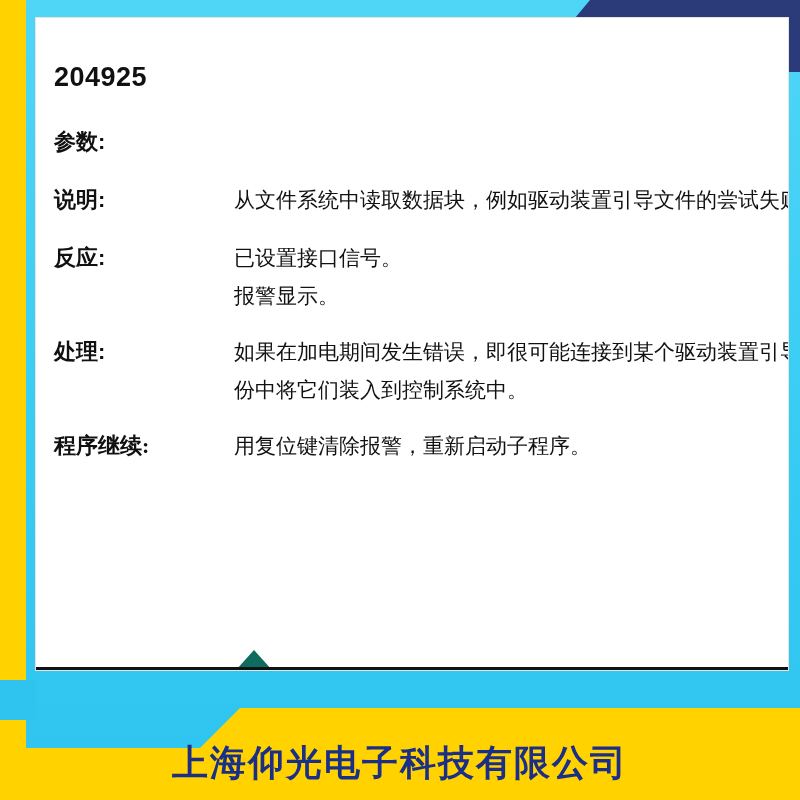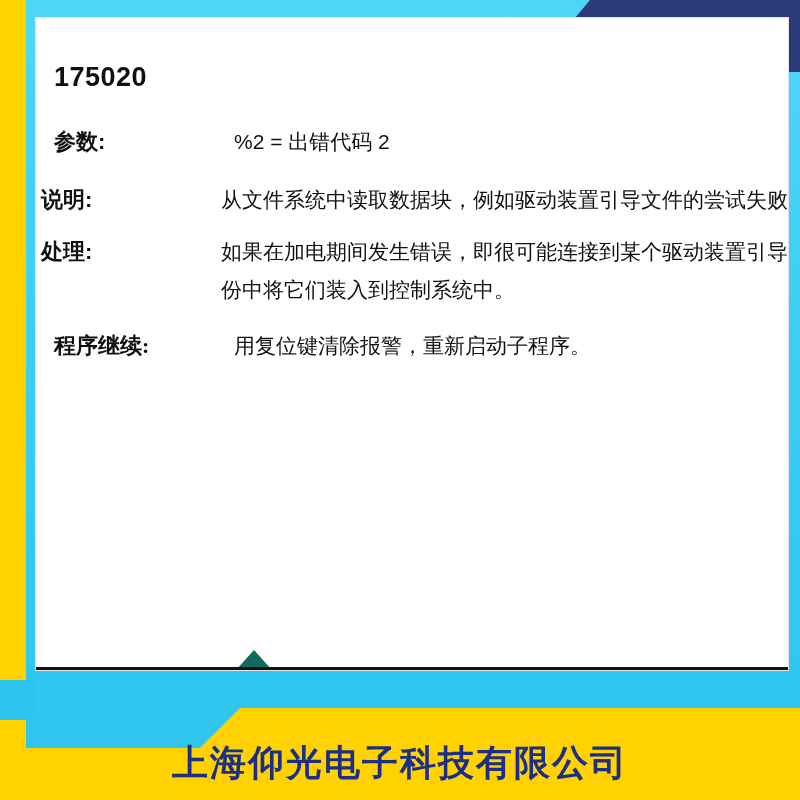--- a/index.html
+++ b/index.html
@@ -118,21 +118,20 @@
   .doc-title {
     font-size: 27px;
     font-weight: bold;
     color: #111;
   }
 
   .row {
     display: flex;
     align-items: flex-start;
     margin-bottom: 14px;
-    justify-content: flex-end;
   }
   .row-label {
     width: 180px;
     flex: 0 0 180px;
     font-size: 22px;
     font-weight: bold;
     color: #111;
     line-height: 38px;
   }
   .row-body {
@@ -140,21 +139,21 @@
     color: #111;
     line-height: 38px;
     flex: 1 1 auto;
     white-space: nowrap;
   }
   .row-body .line {
     display: block;
     white-space: nowrap;
   }
   .params-row { margin-bottom: 20px; }
-  .desc-row { margin-bottom: 14px; }
+  .desc-row { margin-bottom: 20px; }
   .reaction-row { margin-bottom: 18px; }
   .handle-row { margin-bottom: 18px; }
   .continue-row { margin-bottom: 16px; font-family: Liberation Serif, serif; }
 
   
   .company {
     position: absolute;
     left: 0;
     bottom: 12px;
     width: 800px;
@@ -185,37 +184,43 @@
 <div class="blue-wedge"></div>
 
 <div class="ribbon"></div>
 <div class="ribbon-tail"></div>
 <div class="ribbon-text">免费咨询</div>
 
 <div class="sheet">
   <div class="sheet-inner">
 
     <div class="doc-title-row">
-      <div class="doc-code">175020</div>
+      <div class="doc-code">204925</div>
     </div>
 
     <div class="row params-row">
       <div class="row-label">参数:</div>
       <div class="row-body">
-        <span class="line">%2 = 出错代码 2</span>
       </div>
     </div>
 
     <div class="row desc-row">
       <div class="row-label">说明:</div>
       <div class="row-body">
         <span class="line">从文件系统中读取数据块，例如驱动装置引导文件的尝试失败</span>
       </div>
     </div>
 
+    <div class="row reaction-row">
+      <div class="row-label">反应:</div>
+      <div class="row-body">
+        <span class="line">已设置接口信号。</span>
+        <span class="line">报警显示。</span>
+      </div>
+    </div>
 
     <div class="row handle-row">
       <div class="row-label">处理:</div>
       <div class="row-body">
         <span class="line">如果在加电期间发生错误，即很可能连接到某个驱动装置引导</span>
         <span class="line">份中将它们装入到控制系统中。</span>
       </div>
     </div>
 
     <div class="row continue-row">

